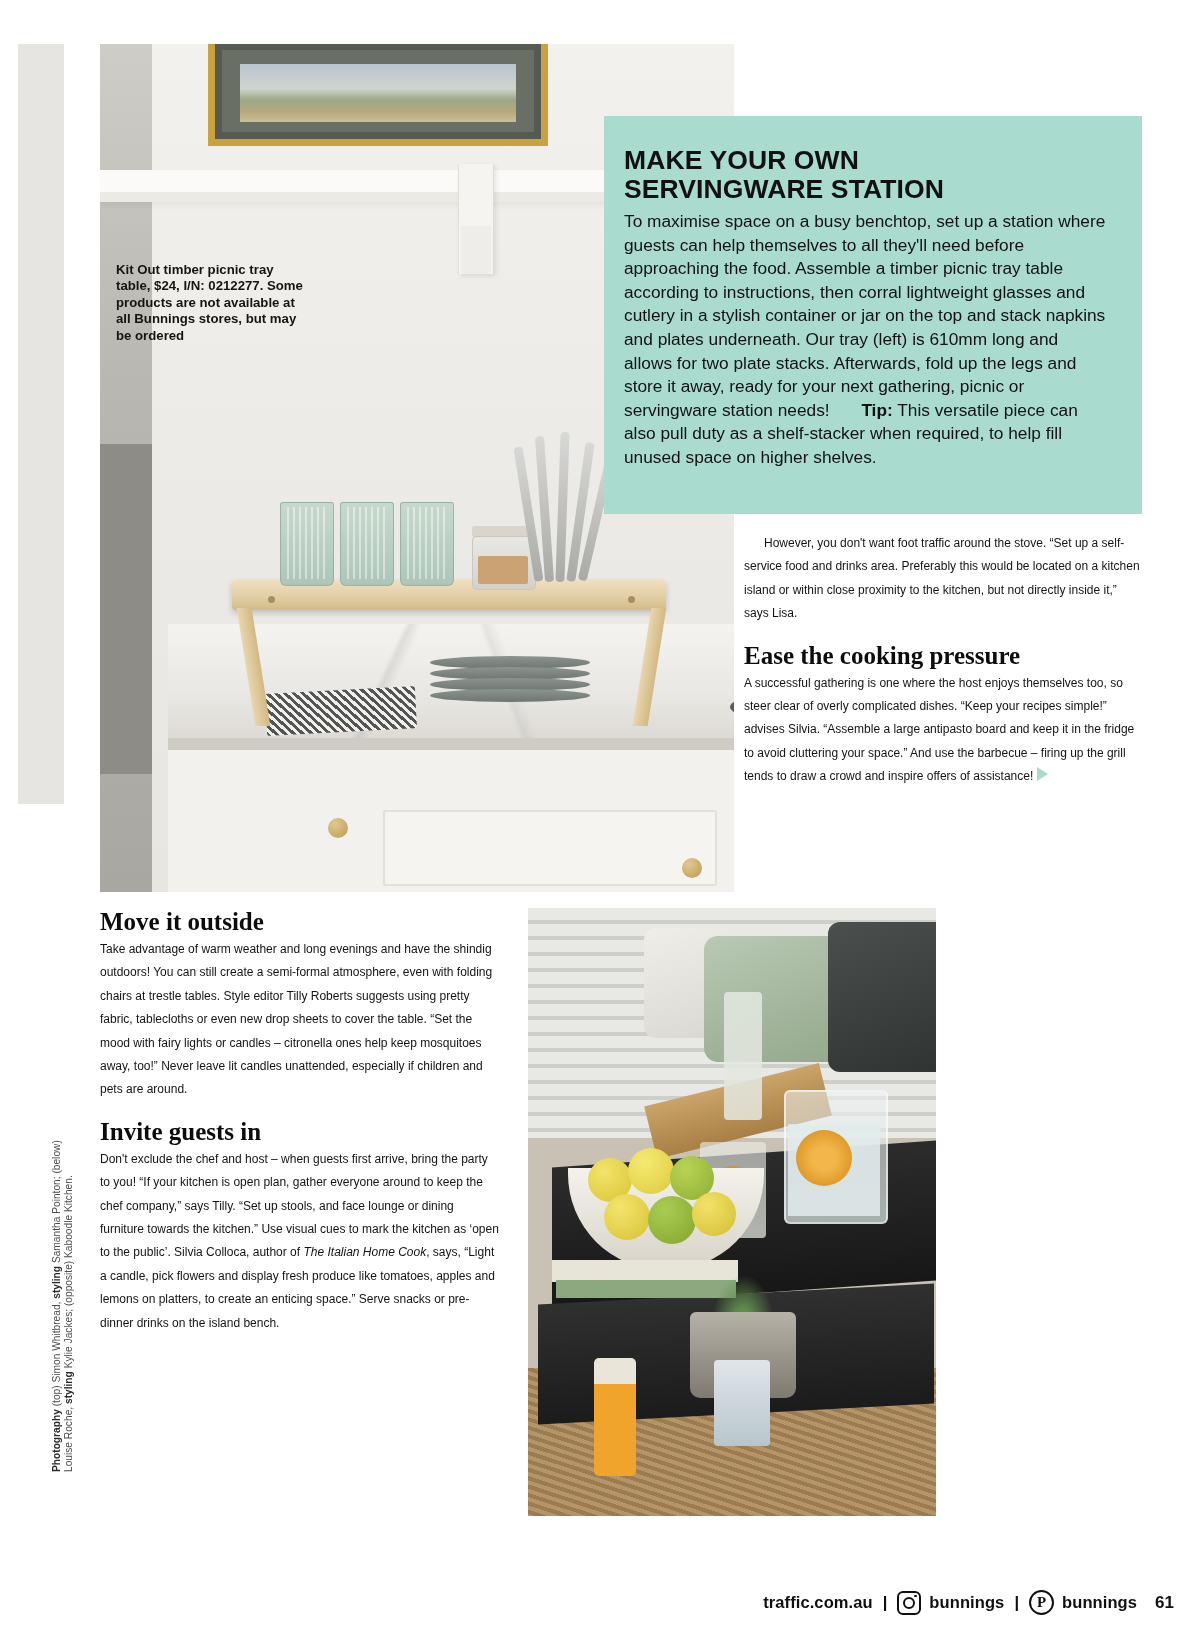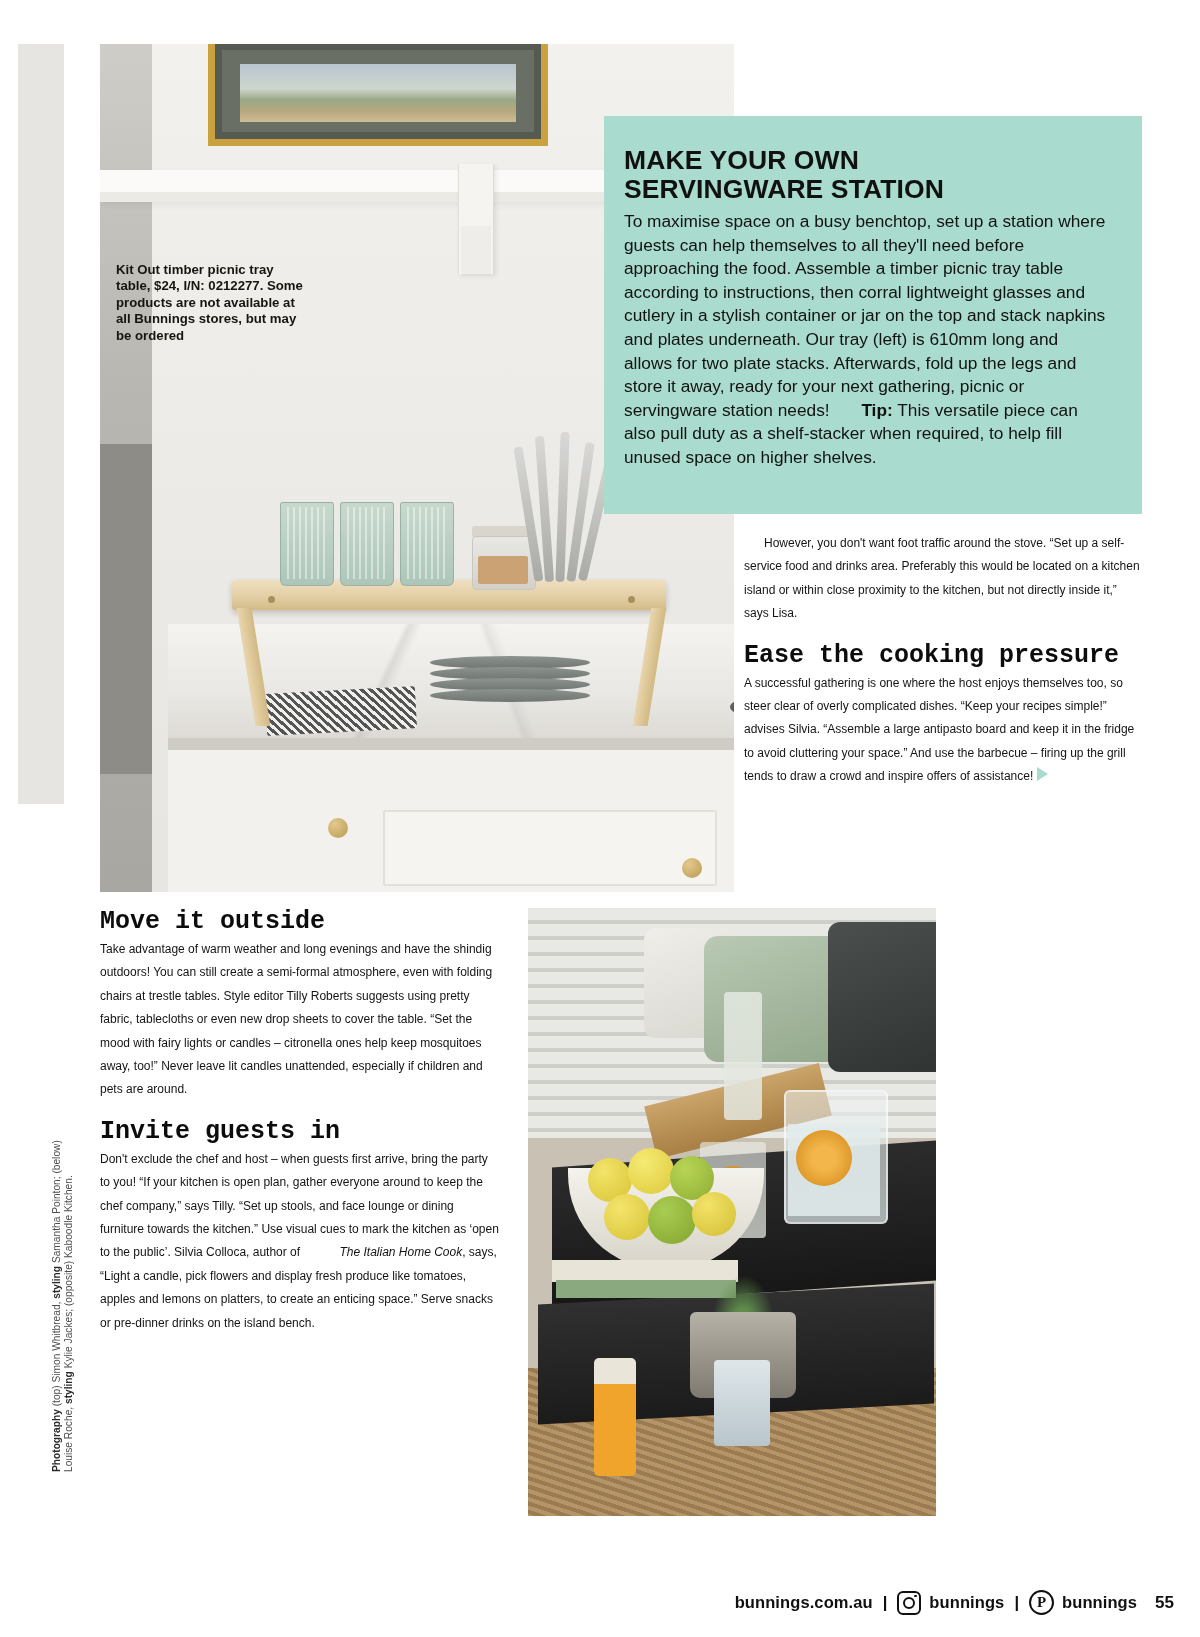--- a/index.html
+++ b/index.html
@@ -106,30 +106,30 @@
 
   
   .col-right{
     position:absolute;left:744px;top:532px;width:396px;
   }
   .col-right p, .col-left p{
     margin:0;font-size:12px;line-height:23.4px;color:#141414;
   }
   .col-right p.indent{text-indent:20px;}
   h3.serif{
-    font-family:Liberation Mono, monospace;
+    font-family:Liberation Serif, serif;
     font-weight:700;font-size:25px;line-height:28px;margin:16px 0 2px 0;color:#0c0c0c;
   }
   .arrow{display:inline-block;width:0;height:0;vertical-align:-1px;margin-left:4px;
      border-left:11px solid #a9dccf;border-top:7px solid transparent;border-bottom:7px solid transparent;}
 
   
   .col-left{position:absolute;left:100px;top:908px;width:400px;}
   .col-left h3.serif:first-child{margin-top:0;}
-  .col-left em{font-style:italic;margin-left:36px;}
+  .col-left em{font-style:italic;}
 
   
   .photo2{
     position:absolute;left:528px;top:908px;width:408px;height:608px;overflow:hidden;
     background:#c9c2b4;
   }
   .p2-blinds{position:absolute;left:0;top:0;width:100%;height:230px;
      background:repeating-linear-gradient(180deg,#e8e8e4 0 12px,#cfcfc9 12px 16px);}
   .p2-wood{position:absolute;left:120px;top:176px;width:180px;height:54px;transform:rotate(-14deg);
      background:linear-gradient(180deg,#caa46a,#a87f45);}
@@ -330,23 +330,23 @@
     <div class="p2-can"></div>
   </div>
 
 
   <div class="credit">
     <b>Photography</b><span> (top) Simon Whitbread, </span><b>styling</b><span> Samantha Pointon; (below)</span>
     <span class="l2"><span>Louise Roche, </span><b>styling</b><span> Kylie Jackes; (opposite) Kaboodle Kitchen.</span></span>
   </div>
 
   <div class="footer">
-    <span class="footer-text">bunnings.com.au</span>
+    <span class="footer-text">traffic.com.au</span>
     <span class="sep">|</span>
     <span class="ig-icon"></span>
     <span class="footer-text">bunnings</span>
     <span class="sep">|</span>
     <span class="pin-icon">P</span>
     <span class="footer-text">bunnings</span>
-    <span class="pageno">55</span>
+    <span class="pageno">61</span>
   </div>
 
 </div>
 
 </body></html>

